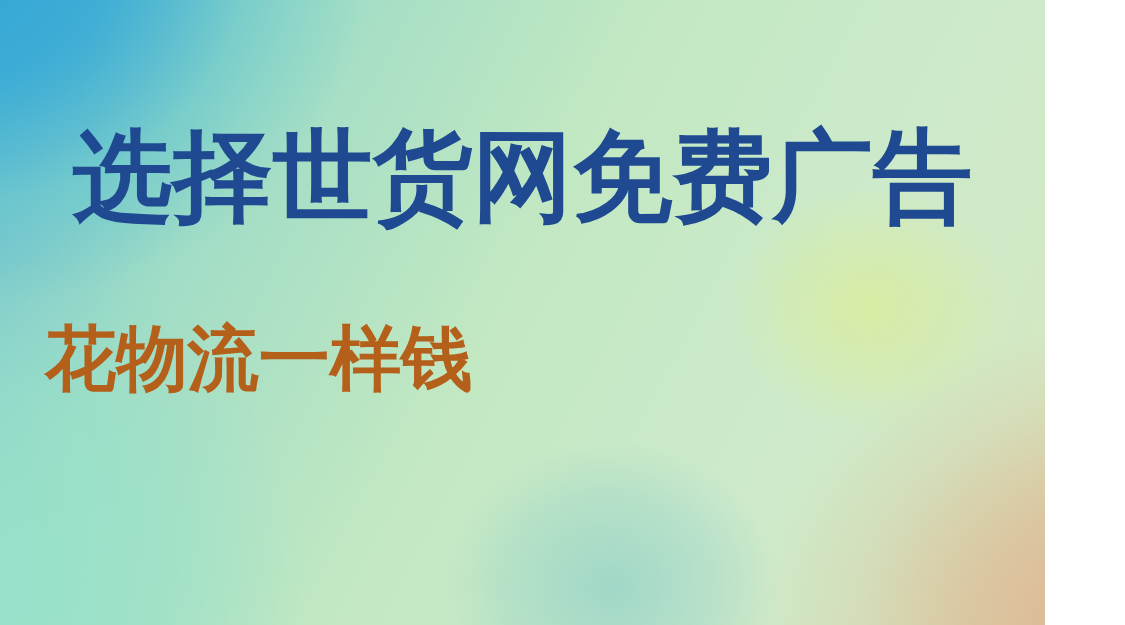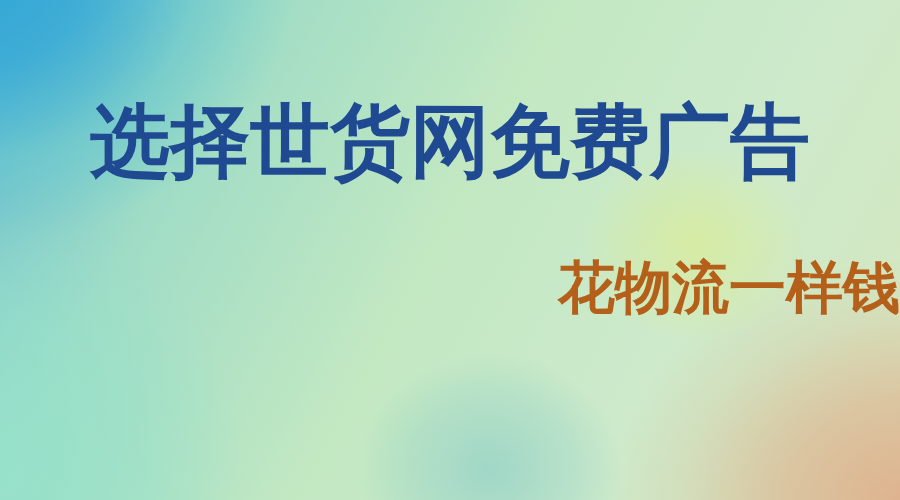--- a/index.html
+++ b/index.html
@@ -6,21 +6,21 @@
     margin: 0;
     padding: 0;
     background: #ffffff;
   }
   body {
     font-family: "Liberation Sans", "DejaVu Sans", sans-serif;
   }
 
   .banner {
     position: relative;
-    width: 900px;
+    width: 836px;
     height: 500px;
     overflow: hidden;
     
     background-color: #c6e9c2;
     background-image:
       
       radial-gradient(ellipse 150px 130px at 695px 245px,
         rgba(218, 236, 150, 0.75) 0%,
         rgba(218, 236, 150, 0.35) 45%,
         rgba(218, 236, 150, 0) 75%),
@@ -72,21 +72,21 @@
     color: #1f4a92;
     letter-spacing: 0px;
     white-space: nowrap;
   }
 
   .subtitle {
     position: absolute;
     left: 0;
     right: 0;
     top: 250px;
-    text-align: right;
+    text-align: left;
     color: #b5601a;
     font-size: 57px;
     line-height: 74px;
     font-weight: 700;
     white-space: nowrap;
     padding-left: 36px;
   }
 
   .subtitle-line {
     display: block;

